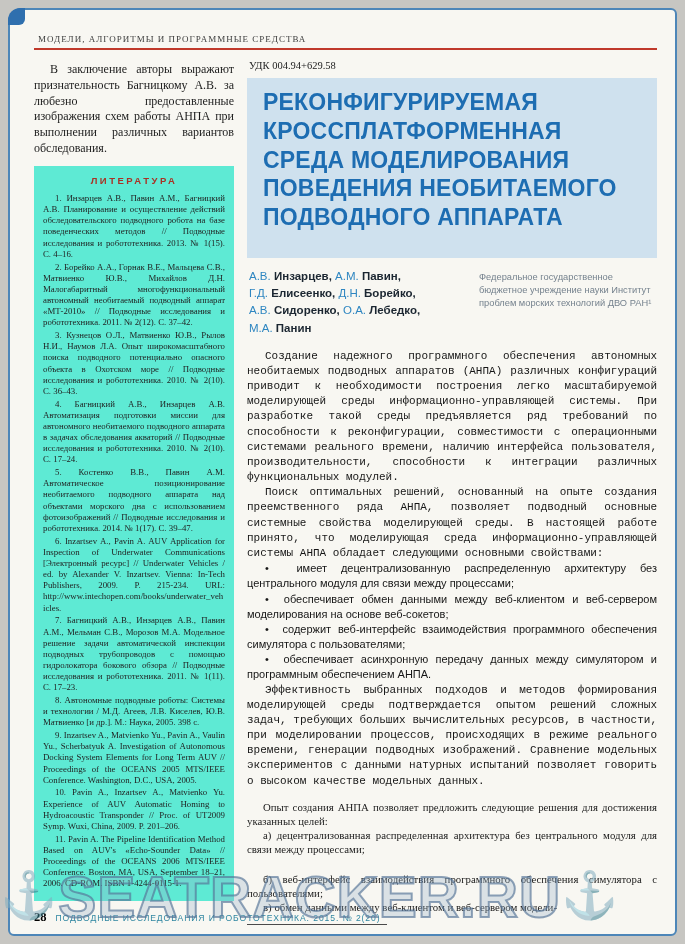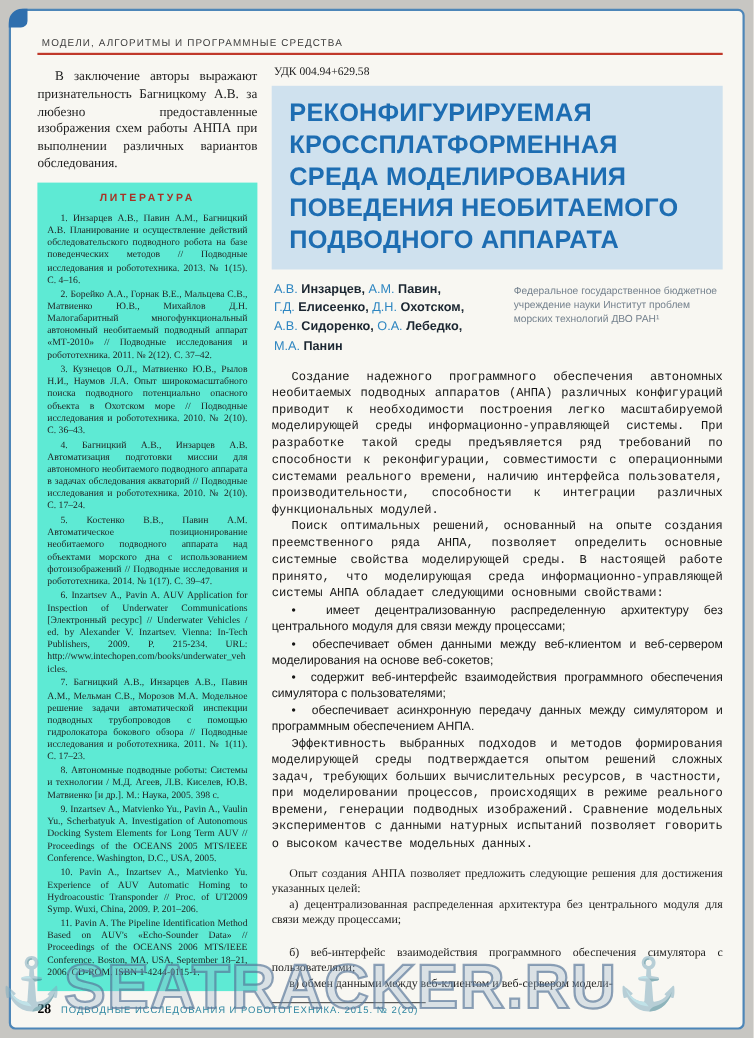--- a/index.html
+++ b/index.html
@@ -14,21 +14,21 @@
     border:2px solid #4d86b8;
     border-radius:14px 6px 6px 6px;
   }
   .corner-tab {
     position:absolute; left:-2px; top:-2px; width:17px; height:17px;
     background:#2f6fae; border-radius:12px 0 6px 0;
   }
   .content { position:absolute; inset:0; padding:24px 18px 30px 24px; overflow:hidden; }
 
   .journal-header {
-    font-family:Liberation Sans, sans-serif;
+    font-family:Liberation Serif, serif;
     font-size:9px; letter-spacing:1px; color:#3c3c3c; padding-left:4px;
   }
   .red-rule { border-bottom:2px solid #c0392b; margin:4px 0 10px 0; }
 
   .cols { display:flex; gap:13px; }
   .left-col { width:200px; flex:none; }
   .right-col { flex:1; min-width:0; }
 
   .closing-par {
     font-size:12px; line-height:1.32; text-align:justify; text-indent:16px;
@@ -38,27 +38,27 @@
   .lit-title {
     text-align:center; color:#a93226; font-weight:bold; font-size:9.5px;
     letter-spacing:2.5px; font-family:"Liberation Sans", sans-serif; margin:0 0 7px 0;
   }
   .ref {
     font-size:8.8px; line-height:1.27; text-align:justify; text-indent:12px;
     margin:0 0 1.5px 0; color:#1f1f1f; word-break:break-word;
   }
 
   .udk { font-size:10.5px; color:#222; margin:0 0 7px 2px; }
-  .title-block { background:#cfe1ee; padding:10px 16px 13px 16px; }
+  .title-block { background:#cfe1ee; padding:10px 16px 26px 16px; }
   .article-title {
     color:#1d6db2; font-family:"Liberation Sans", sans-serif; font-weight:bold;
     font-size:23px; line-height:1.25; white-space:pre-line; letter-spacing:0.2px; margin:0;
   }
 
-  .byline { display:flex; gap:0; margin:10px 2px 4px 2px; }
+  .byline { display:flex; gap:12px; margin:10px 2px 4px 2px; }
   .authors {
     width:218px; flex:none; font-family:"Liberation Sans", sans-serif;
     font-size:11.5px; line-height:1.5; white-space:pre-line;
   }
   .au-i { color:#2e86c1; }
   .au-n { color:#1b2631; font-weight:bold; }
   .affiliation {
     flex:1; font-size:9.3px; color:#75828e; line-height:1.4; padding-top:3px;
     font-family:"Liberation Sans", sans-serif;
   }
@@ -144,29 +144,29 @@
         <div class="title-block">
           <h1 class="article-title">РЕКОНФИГУРИРУЕМАЯ
 КРОССПЛАТФОРМЕННАЯ
 СРЕДА МОДЕЛИРОВАНИЯ
 ПОВЕДЕНИЯ НЕОБИТАЕМОГО
 ПОДВОДНОГО АППАРАТА</h1>
         </div>
 
         <div class="byline">
           <div class="authors"><span class="au-i">А.В.</span><span class="au-n"> Инзарцев, </span><span class="au-i">А.М.</span><span class="au-n"> Павин,
-</span><span class="au-i">Г.Д.</span><span class="au-n"> Елисеенко, </span><span class="au-i">Д.Н.</span><span class="au-n"> Охотском,
+</span><span class="au-i">Г.Д.</span><span class="au-n"> Елисеенко, </span><span class="au-i">Д.Н.</span><span class="au-n"> Борейко,
 </span><span class="au-i">А.В.</span><span class="au-n"> Сидоренко, </span><span class="au-i">О.А.</span><span class="au-n"> Лебедко,
 </span><span class="au-i">М.А.</span><span class="au-n"> Панин</span></div>
           <div class="affiliation">Федеральное государственное бюджетное учреждение науки Институт проблем морских технологий ДВО РАН¹</div>
         </div>
 
         <div class="abstract">
           <p>Создание надежного программного обеспечения автономных необитаемых подводных аппаратов (АНПА) различных конфигураций приводит к необходимости построения легко масштабируемой моделирующей среды информационно-управляющей системы. При разработке такой среды предъявляется ряд требований по способности к реконфигурации, совместимости с операционными системами реального времени, наличию интерфейса пользователя, производительности, способности к интеграции различных функциональных модулей.</p>
-          <p>Поиск оптимальных решений, основанный на опыте создания преемственного ряда АНПА, позволяет определить основные системные свойства моделирующей среды. В настоящей работе принято, что моделирующая среда информационно-управляющей системы АНПА обладает следующими основными свойствами:</p>
+          <p>Поиск оптимальных решений, основанный на опыте создания преемственного ряда АНПА, позволяет подводный основные системные свойства моделирующей среды. В настоящей работе принято, что моделирующая среда информационно-управляющей системы АНПА обладает следующими основными свойствами:</p>
           <ul class="bullets">
             <li>имеет децентрализованную распределенную архитектуру без центрального модуля для связи между процессами;</li>
             <li>обеспечивает обмен данными между веб-клиентом и веб-сервером моделирования на основе веб-сокетов;</li>
             <li>содержит веб-интерфейс взаимодействия программного обеспечения симулятора с пользователями;</li>
             <li>обеспечивает асинхронную передачу данных между симулятором и программным обеспечением АНПА.</li>
           </ul>
           <p>Эффективность выбранных подходов и методов формирования моделирующей среды подтверждается опытом решений сложных задач, требующих больших вычислительных ресурсов, в частности, при  моделировании процессов, происходящих в режиме реального времени, генерации подводных  изображений. Сравнение модельных экспериментов с данными натурных испытаний позволяет говорить о высоком качестве модельных данных.</p>
         </div>
 
         <div class="bottom-cols">

